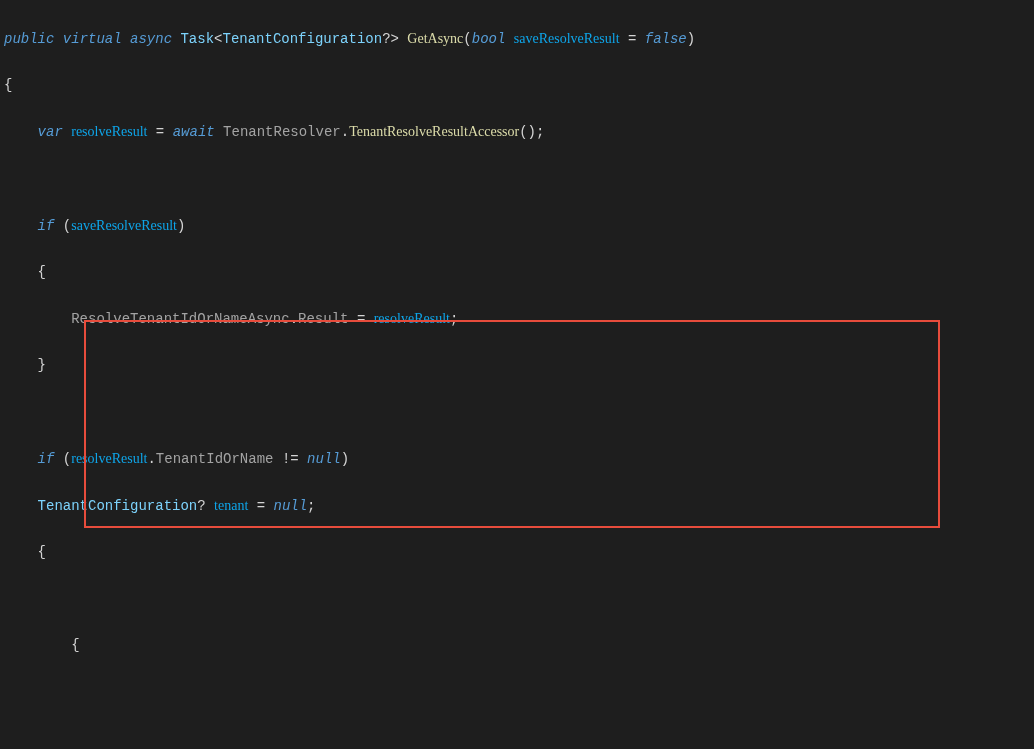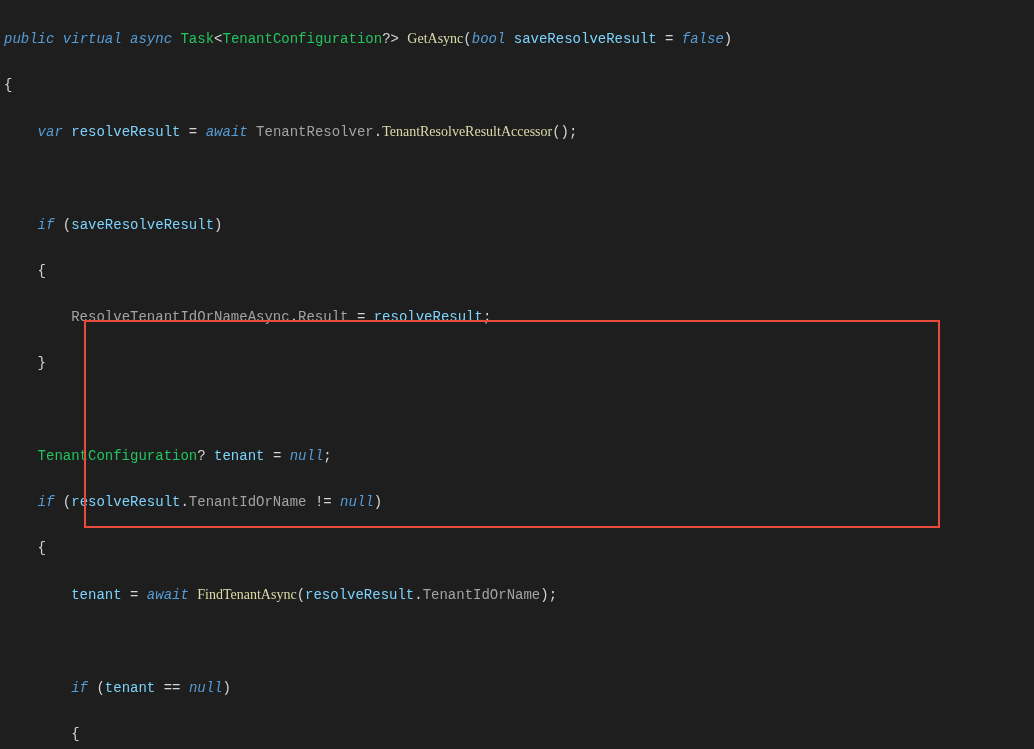--- a/index.html
+++ b/index.html
@@ -14,23 +14,23 @@
     height: 749px;
     overflow: hidden;
   }
   .editor {
     padding: 4px 0 4px 4px;
     white-space: pre;
     position: relative;
   }
   .line { display: block; min-height: 1.65em; }
   .kw-blue    { color: #569cd6; font-style: italic; }   
-  .kw-teal    { color: #22c55e; }   
+  .kw-teal    { color: #7dd3fc; }   
   .fn-yellow  { color: #dcdcaa; font-family: Liberation Serif, serif; }   
-  .param      { color: #7dd3fc; }   
+  .param      { color: #0ea5e9; font-family: Liberation Serif, serif; }   
   .member     { color: #a3a3a3; }   
   .punct      { color: #d4d4d4; }
   .guide      { color: #404040; }
   .highlight-box {
     position: absolute;
     border: 2px solid #e74c3c;
     pointer-events: none;
     left: 84px;
     top: 320px;
     width: 852px;
@@ -43,26 +43,24 @@
 <div class="editor">
 <span class="line"><span class="kw-blue">public</span> <span class="kw-blue">virtual</span> <span class="kw-blue">async</span> <span class="kw-teal">Task</span><span class="punct">&lt;</span><span class="kw-teal">TenantConfiguration</span><span class="punct">?&gt; </span><span class="fn-yellow">GetAsync</span><span class="punct">(</span><span class="kw-blue">bool</span> <span class="param">saveResolveResult</span> <span class="punct">= </span><span class="kw-blue">false</span><span class="punct">)</span></span>
 <span class="line"><span class="punct">{</span></span>
 <span class="line"><span class="guide">    </span><span class="kw-blue">var</span> <span class="param">resolveResult</span> <span class="punct">= </span><span class="kw-blue">await</span> <span class="member">TenantResolver</span><span class="punct">.</span><span class="fn-yellow">TenantResolveResultAccessor</span><span class="punct">();</span></span>
 <span class="line"><span class="guide"></span></span>
 <span class="line"><span class="guide">    </span><span class="kw-blue">if</span> <span class="punct">(</span><span class="param">saveResolveResult</span><span class="punct">)</span></span>
 <span class="line"><span class="guide">    </span><span class="punct">{</span></span>
 <span class="line"><span class="guide">        </span><span class="member">ResolveTenantIdOrNameAsync</span><span class="punct">.</span><span class="member">Result</span> <span class="punct">= </span><span class="param">resolveResult</span><span class="punct">;</span></span>
 <span class="line"><span class="guide">    </span><span class="punct">}</span></span>
 <span class="line"><span class="guide"></span></span>
+<span class="line"><span class="guide">    </span><span class="kw-blue">if</span> <span class="punct">(</span><span class="param">resolveResult</span><span class="punct">.</span><span class="member">TenantIdOrName</span> <span class="punct">!= </span><span class="kw-blue">null</span><span class="punct">)</span></span>
 <span class="line"><span class="guide">    </span><span class="kw-teal">TenantConfiguration</span><span class="punct">? </span><span class="param">tenant</span> <span class="punct">= </span><span class="kw-blue">null</span><span class="punct">;</span></span>
-<span class="line"><span class="guide">    </span><span class="kw-blue">if</span> <span class="punct">(</span><span class="param">resolveResult</span><span class="punct">.</span><span class="member">TenantIdOrName</span> <span class="punct">!= </span><span class="kw-blue">null</span><span class="punct">)</span></span>
 <span class="line"><span class="guide">    </span><span class="punct">{</span></span>
-<span class="line"><span class="guide">        </span><span class="param">tenant</span> <span class="punct">= </span><span class="kw-blue">await</span> <span class="fn-yellow">FindTenantAsync</span><span class="punct">(</span><span class="param">resolveResult</span><span class="punct">.</span><span class="member">TenantIdOrName</span><span class="punct">);</span></span>
 <span class="line"><span class="guide"></span></span>
-<span class="line"><span class="guide">        </span><span class="kw-blue">if</span> <span class="punct">(</span><span class="param">tenant</span> <span class="punct">== </span><span class="kw-blue">null</span><span class="punct">)</span></span>
 <span class="line"><span class="guide">        </span><span class="punct">{</span></span>
 
 
 
 
 
 
 
 
 

